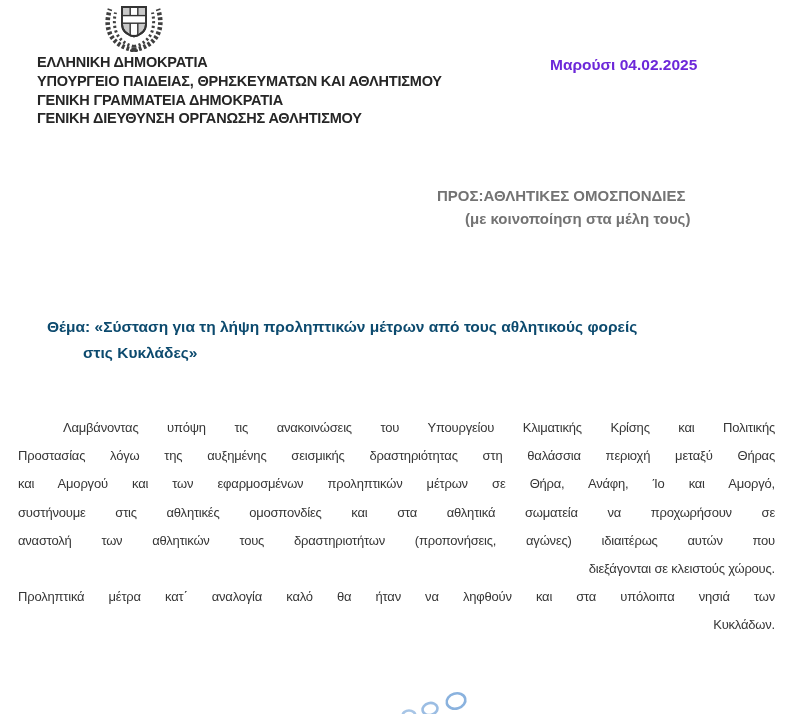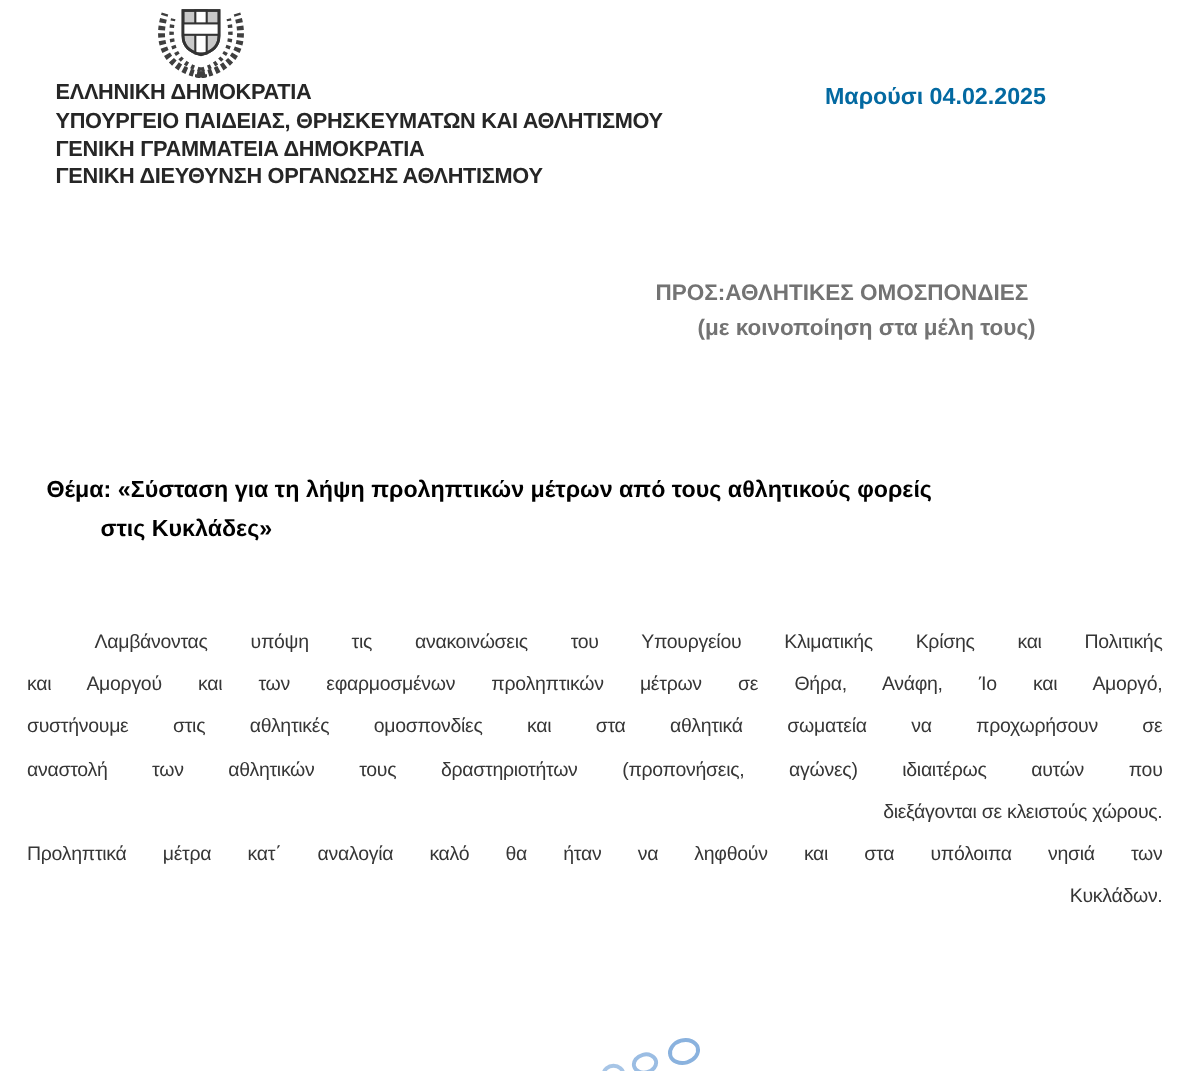--- a/index.html
+++ b/index.html
@@ -39,21 +39,21 @@
     white-space: nowrap;
   }
 
   
   .place-date {
     position: absolute;
     left: 550px;
     top: 56px;
     font-weight: bold;
     font-size: 15.5px;
-    color: #0369a1;
+    color: #6d28d9;
     white-space: nowrap;
   }
 
   
   .recipient {
     position: absolute;
     left: 437px;
     top: 185px;
     font-weight: bold;
     font-size: 15px;
@@ -61,26 +61,26 @@
     color: #737373;
     white-space: nowrap;
   }
   .recipient .cc-line {
     padding-left: 28px;
   }
 
   
   .subject {
     position: absolute;
-    left: 31px;
+    left: 47px;
     top: 314px;
     font-weight: bold;
     font-size: 15.5px;
     line-height: 26px;
-    color: #000000;
+    color: #0c4a6e;
     white-space: nowrap;
   }
   .subject .subject-line2 {
     padding-left: 36px;
   }
 
   
   .letter-body {
     position: absolute;
     left: 18px;
@@ -147,20 +147,21 @@
     <div class="cc-line">(με κοινοποίηση στα μέλη τους)</div>
   </div>
 
   <div class="subject">
     <div>Θέμα: «Σύσταση για τη λήψη προληπτικών μέτρων από τους αθλητικούς φορείς</div>
     <div class="subject-line2">στις Κυκλάδες»</div>
   </div>
 
   <div class="letter-body">
       <div class="bline just" style="text-indent: 45px;">Λαμβάνοντας υπόψη τις ανακοινώσεις του Υπουργείου Κλιματικής Κρίσης  και Πολιτικής</div>
+      <div class="bline just">Προστασίας λόγω της αυξημένης σεισμικής δραστηριότητας στη θαλάσσια περιοχή μεταξύ Θήρας</div>
       <div class="bline just">και Αμοργού και των εφαρμοσμένων προληπτικών μέτρων σε Θήρα, Ανάφη, Ίο και Αμοργό,</div>
       <div class="bline just">συστήνουμε στις αθλητικές ομοσπονδίες  και στα αθλητικά σωματεία να προχωρήσουν σε</div>
       <div class="bline just">αναστολή των αθλητικών τους δραστηριοτήτων (προπονήσεις, αγώνες) ιδιαιτέρως αυτών που</div>
       <div class="bline">διεξάγονται σε κλειστούς χώρους.</div>
       <div class="bline just">Προληπτικά μέτρα κατ΄ αναλογία καλό θα ήταν να ληφθούν και στα υπόλοιπα νησιά των</div>
       <div class="bline">Κυκλάδων.</div>
     </div>
 
   <div class="signature-ink">
     <svg width="110" height="30" viewBox="0 0 110 30" xmlns="http://www.w3.org/2000/svg" aria-hidden="true">

